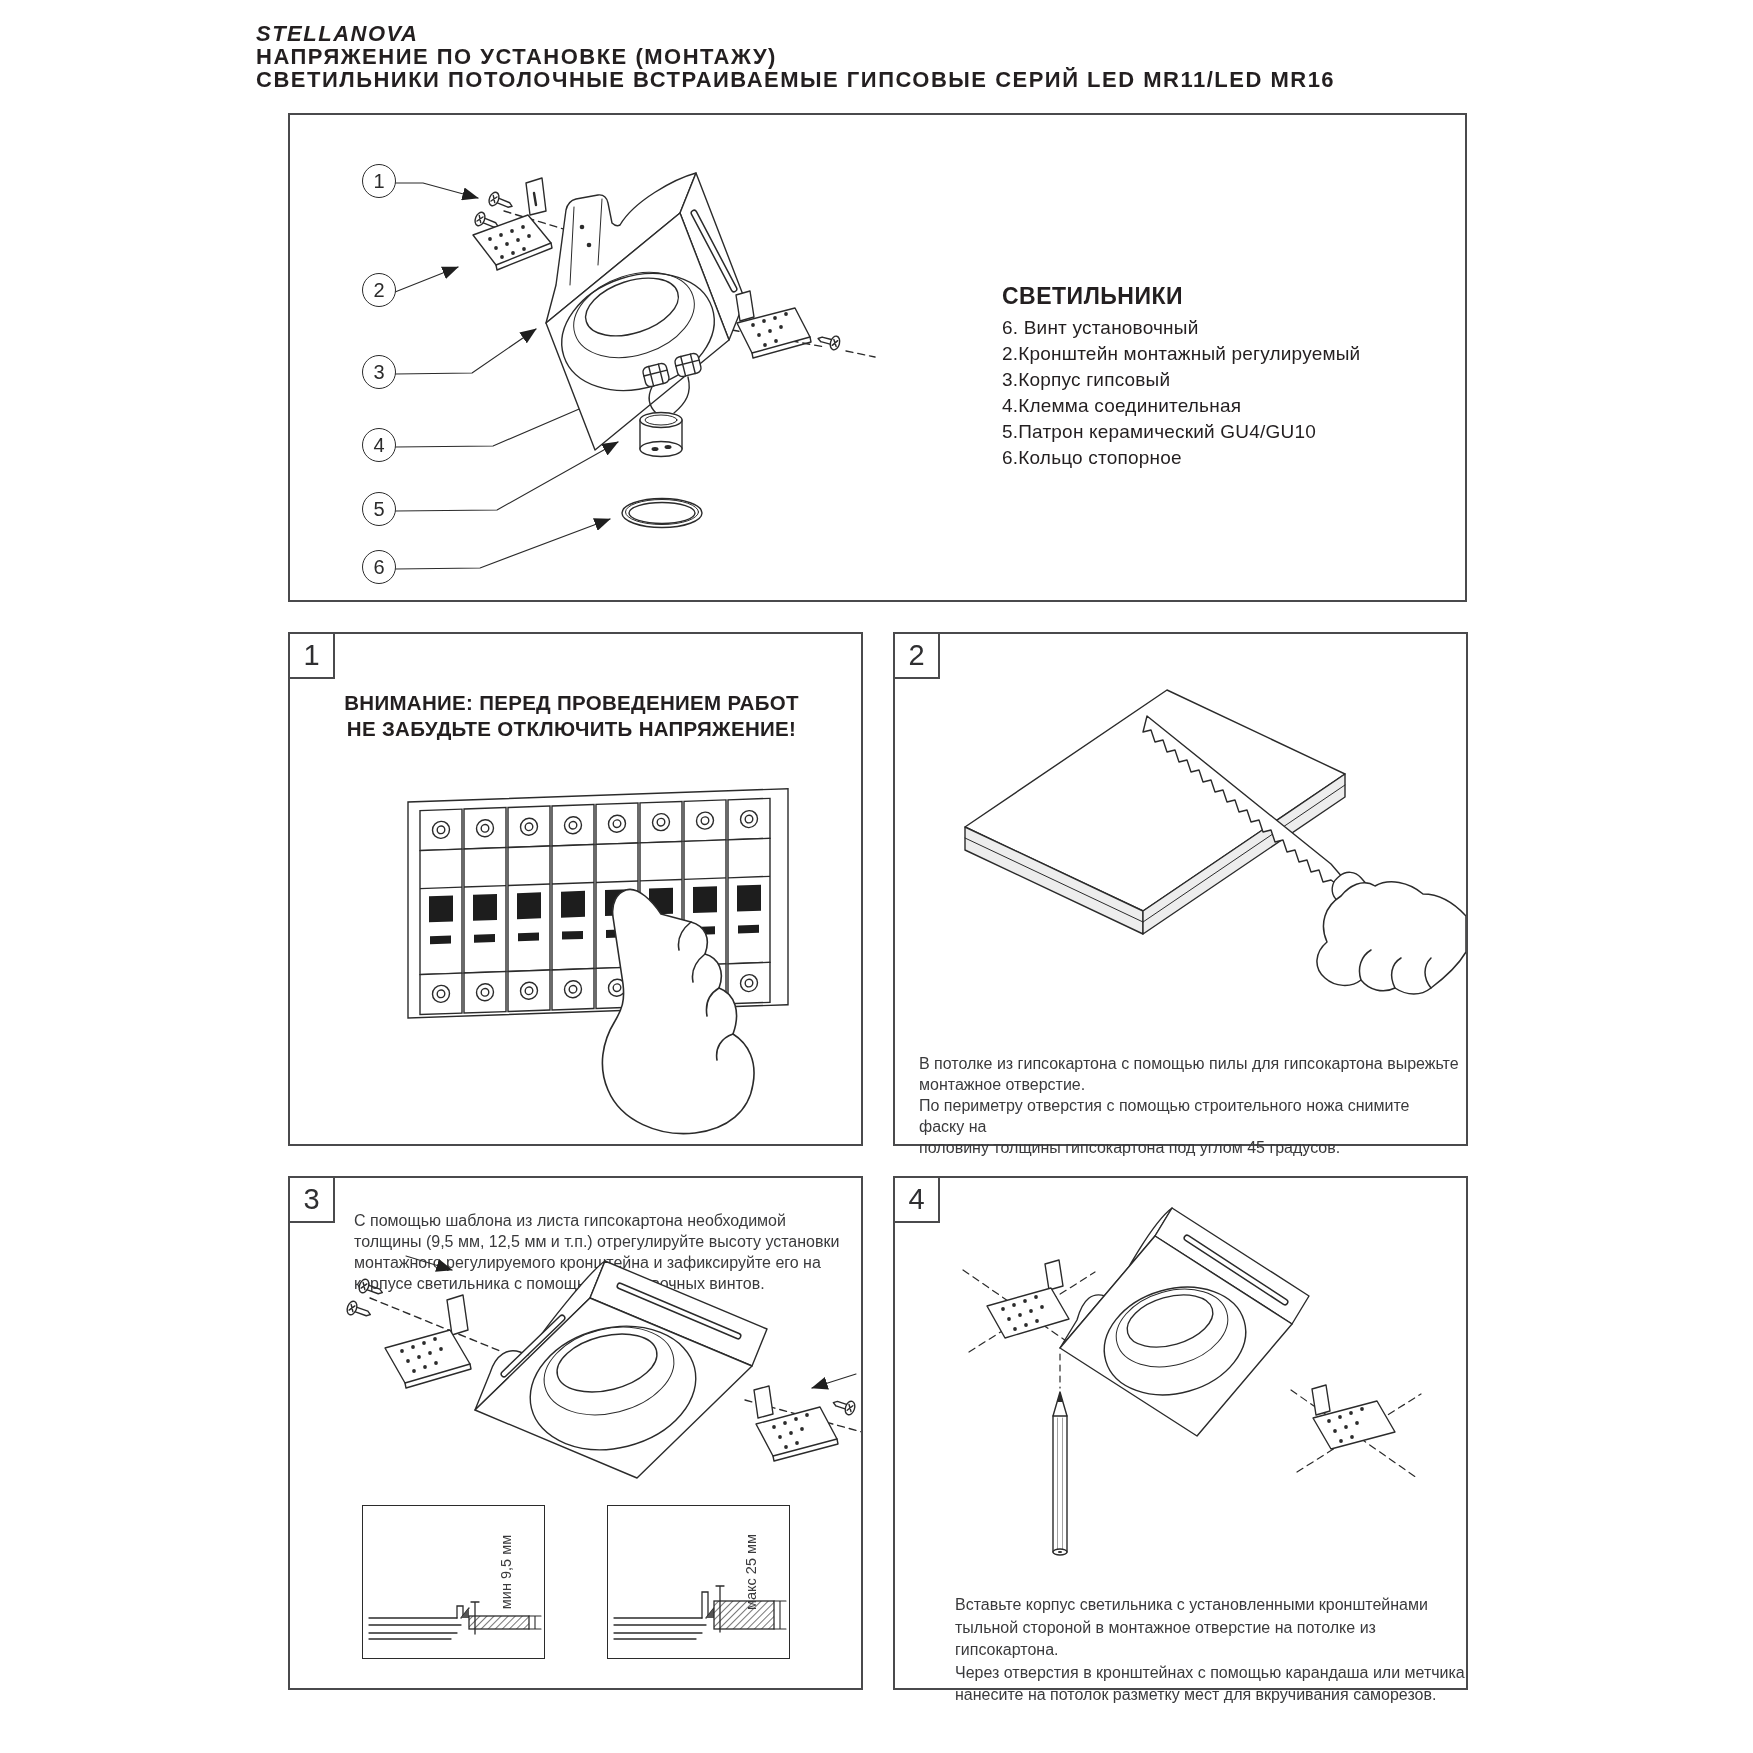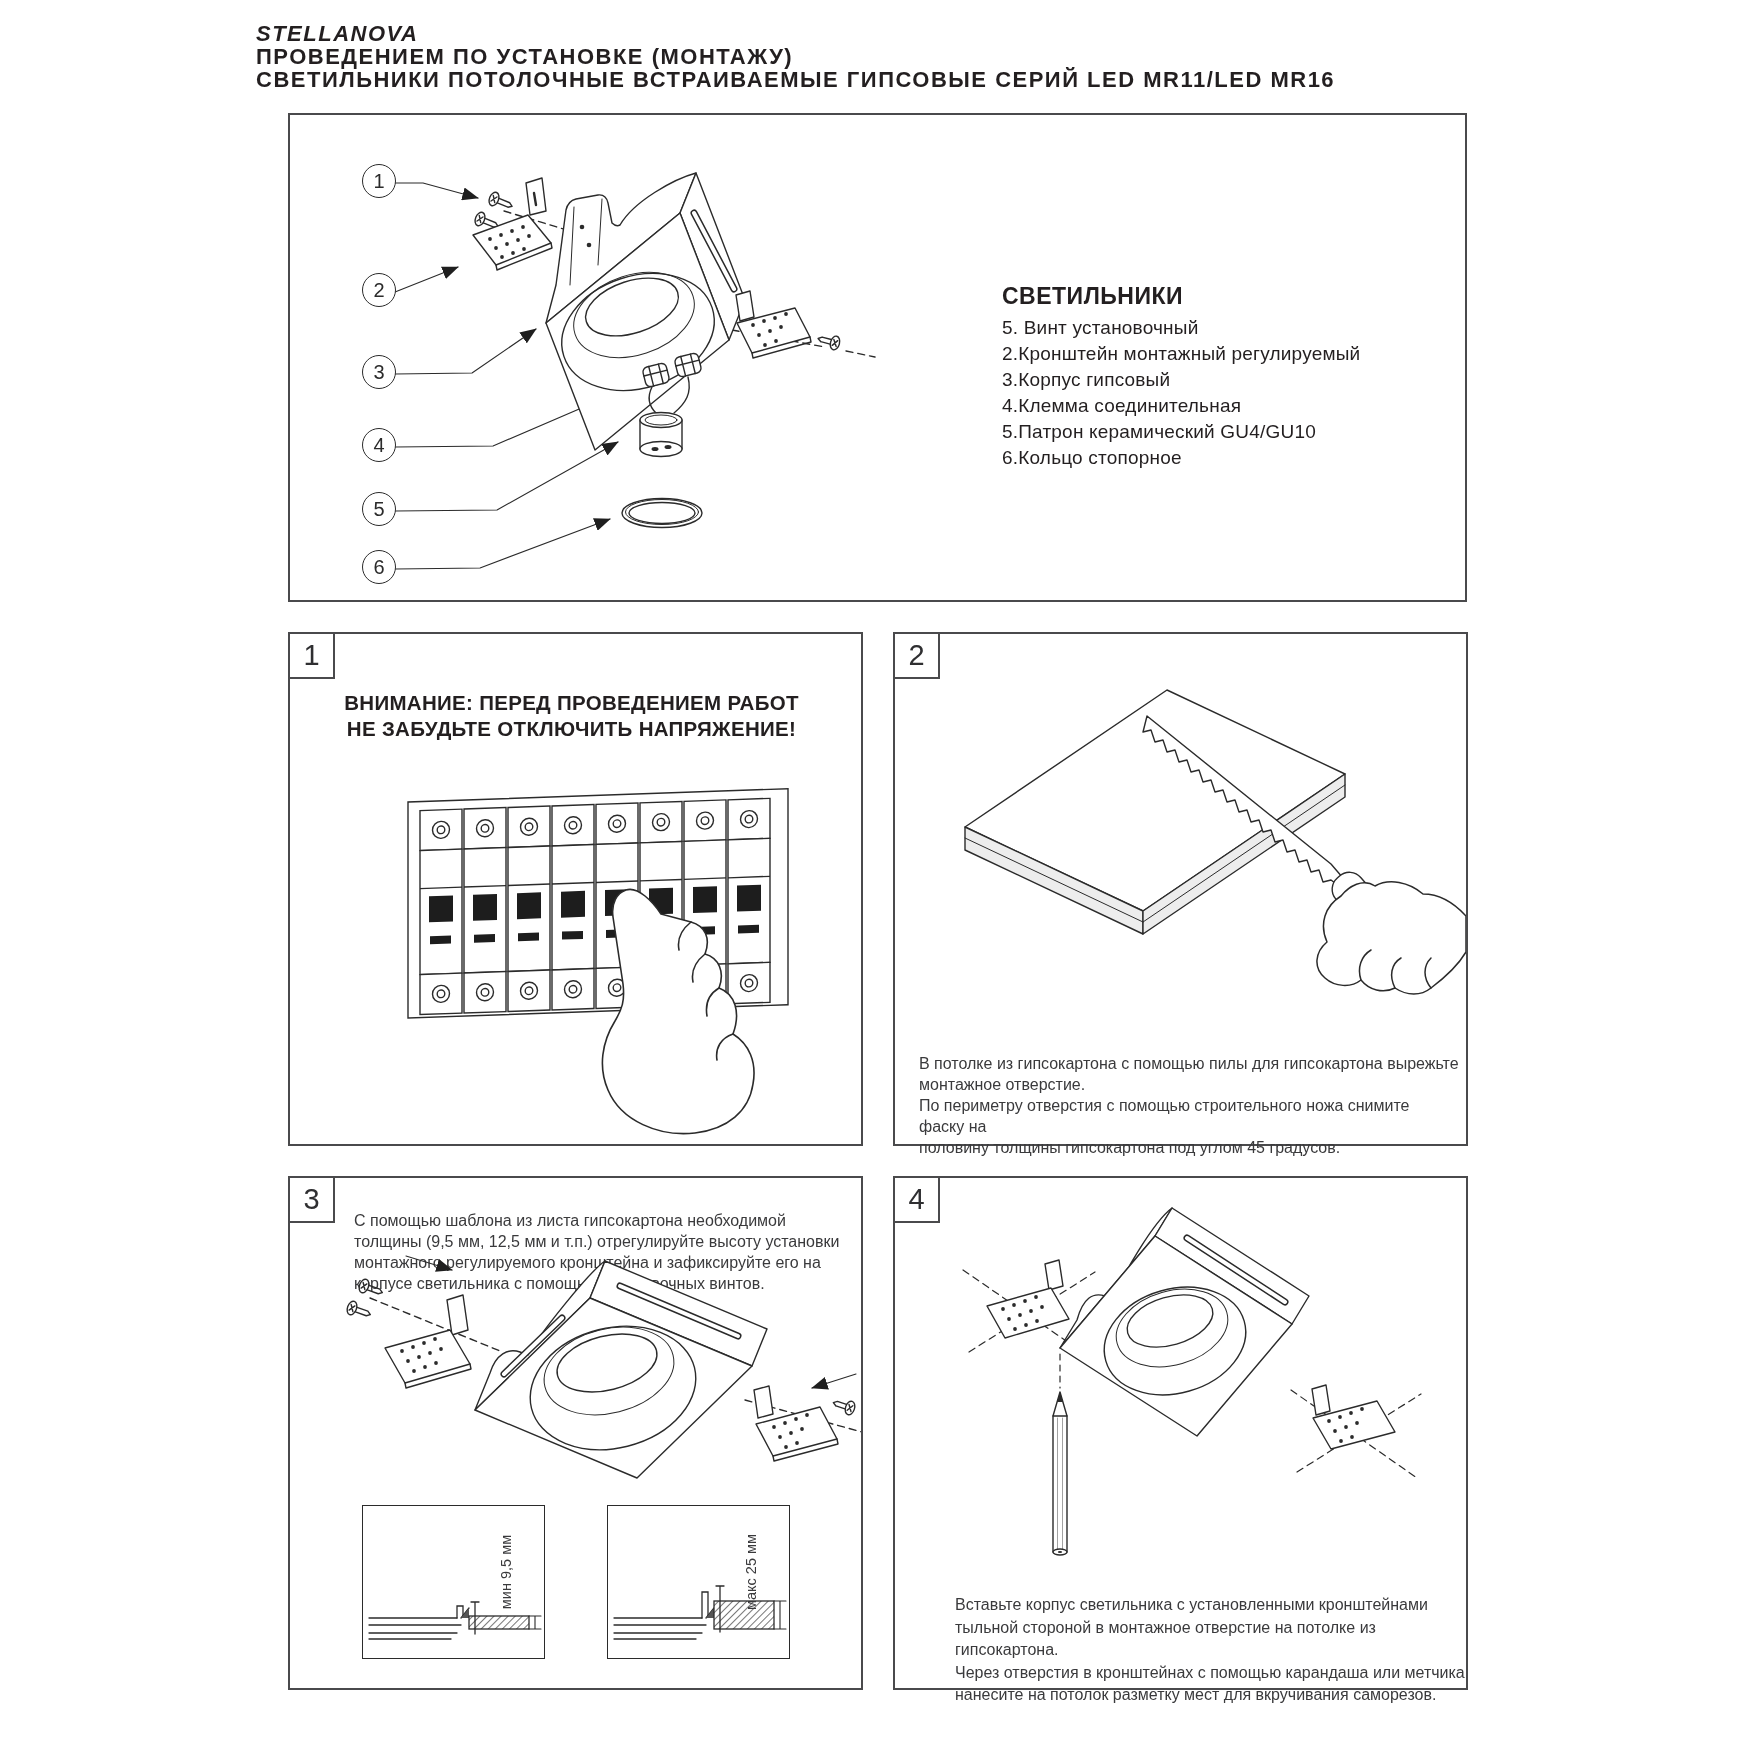--- a/index.html
+++ b/index.html
@@ -19,21 +19,21 @@
   .bodytxt{font-size:16px;line-height:21px;color:#3a3a3c;}
   .bodytxt4{font-size:16px;line-height:22.5px;color:#3a3a3c;margin-left:28px;}
   .inset{border:1.6px solid #2b2b2b;background:#fff;box-sizing:border-box;}
   .insetlabel{font-size:14.5px;color:#3a3a3c;width:110px;text-align:center;transform:rotate(-90deg);transform-origin:center center;}
   svg{position:absolute;left:0;top:0;}
 </style>
 </head>
 <body>
 
 <div class="abs hdr" style="left:256px;top:22px;font-style:italic;">STELLANOVA</div>
-<div class="abs hdr" style="left:256px;top:45px;">ПРОВЕДЕНИЕМ ПО УСТАНОВКЕ (МОНТАЖУ)</div>
+<div class="abs hdr" style="left:256px;top:45px;">НАПРЯЖЕНИЕ ПО УСТАНОВКЕ (МОНТАЖУ)</div>
 <div class="abs hdr" style="left:256px;top:68px;">СВЕТИЛЬНИКИ ПОТОЛОЧНЫЕ ВСТРАИВАЕМЫЕ ГИПСОВЫЕ СЕРИЙ LED MR11/LED MR16</div>
 
 <div class="abs box" style="left:288px;top:113px;width:1179px;height:489px;">
 
   <svg width="1175" height="485" viewBox="0 0 1175 485">
     <defs>
       <marker id="arrM" viewBox="0 0 10 8" refX="9.5" refY="4" markerWidth="15" markerHeight="12" orient="auto">
         <path d="M0,0 L10,4 L0,8 Z" fill="#1f1f1f"></path>
       </marker>
     </defs>
@@ -155,21 +155,21 @@
   </svg>
 
   <div class="abs callout" style="left:72px;top:49px;">1</div>
   <div class="abs callout" style="left:72px;top:158px;">2</div>
   <div class="abs callout" style="left:72px;top:240px;">3</div>
   <div class="abs callout" style="left:72px;top:313px;">4</div>
   <div class="abs callout" style="left:72px;top:377px;">5</div>
   <div class="abs callout" style="left:72px;top:435px;">6</div>
 
   <div class="abs kit-h" style="left:712px;top:168px;">СВЕТИЛЬНИКИ</div>
-  <div class="abs kit-i" style="left:712px;top:200px;">5. Винт установочный</div>
+  <div class="abs kit-i" style="left:712px;top:200px;">6. Винт установочный</div>
   <div class="abs kit-i" style="left:712px;top:226px;">2.Кронштейн монтажный регулируемый</div>
   <div class="abs kit-i" style="left:712px;top:252px;">3.Корпус гипсовый</div>
   <div class="abs kit-i" style="left:712px;top:278px;text-align:center;">4.Клемма соединительная</div>
   <div class="abs kit-i" style="left:712px;top:304px;">5.Патрон керамический GU4/GU10</div>
   <div class="abs kit-i" style="left:712px;top:330px;">6.Кольцо стопорное</div>
 </div>
 
 <div class="abs box" style="left:288px;top:632px;width:575px;height:514px;">
   <div class="abs numbadge" style="left:-2px;top:-2px;">1</div>
   <div class="abs warn1 preline" style="left:12px;right:20px;top:56px;text-align:center;">ВНИМАНИЕ: ПЕРЕД ПРОВЕДЕНИЕМ РАБОТ

